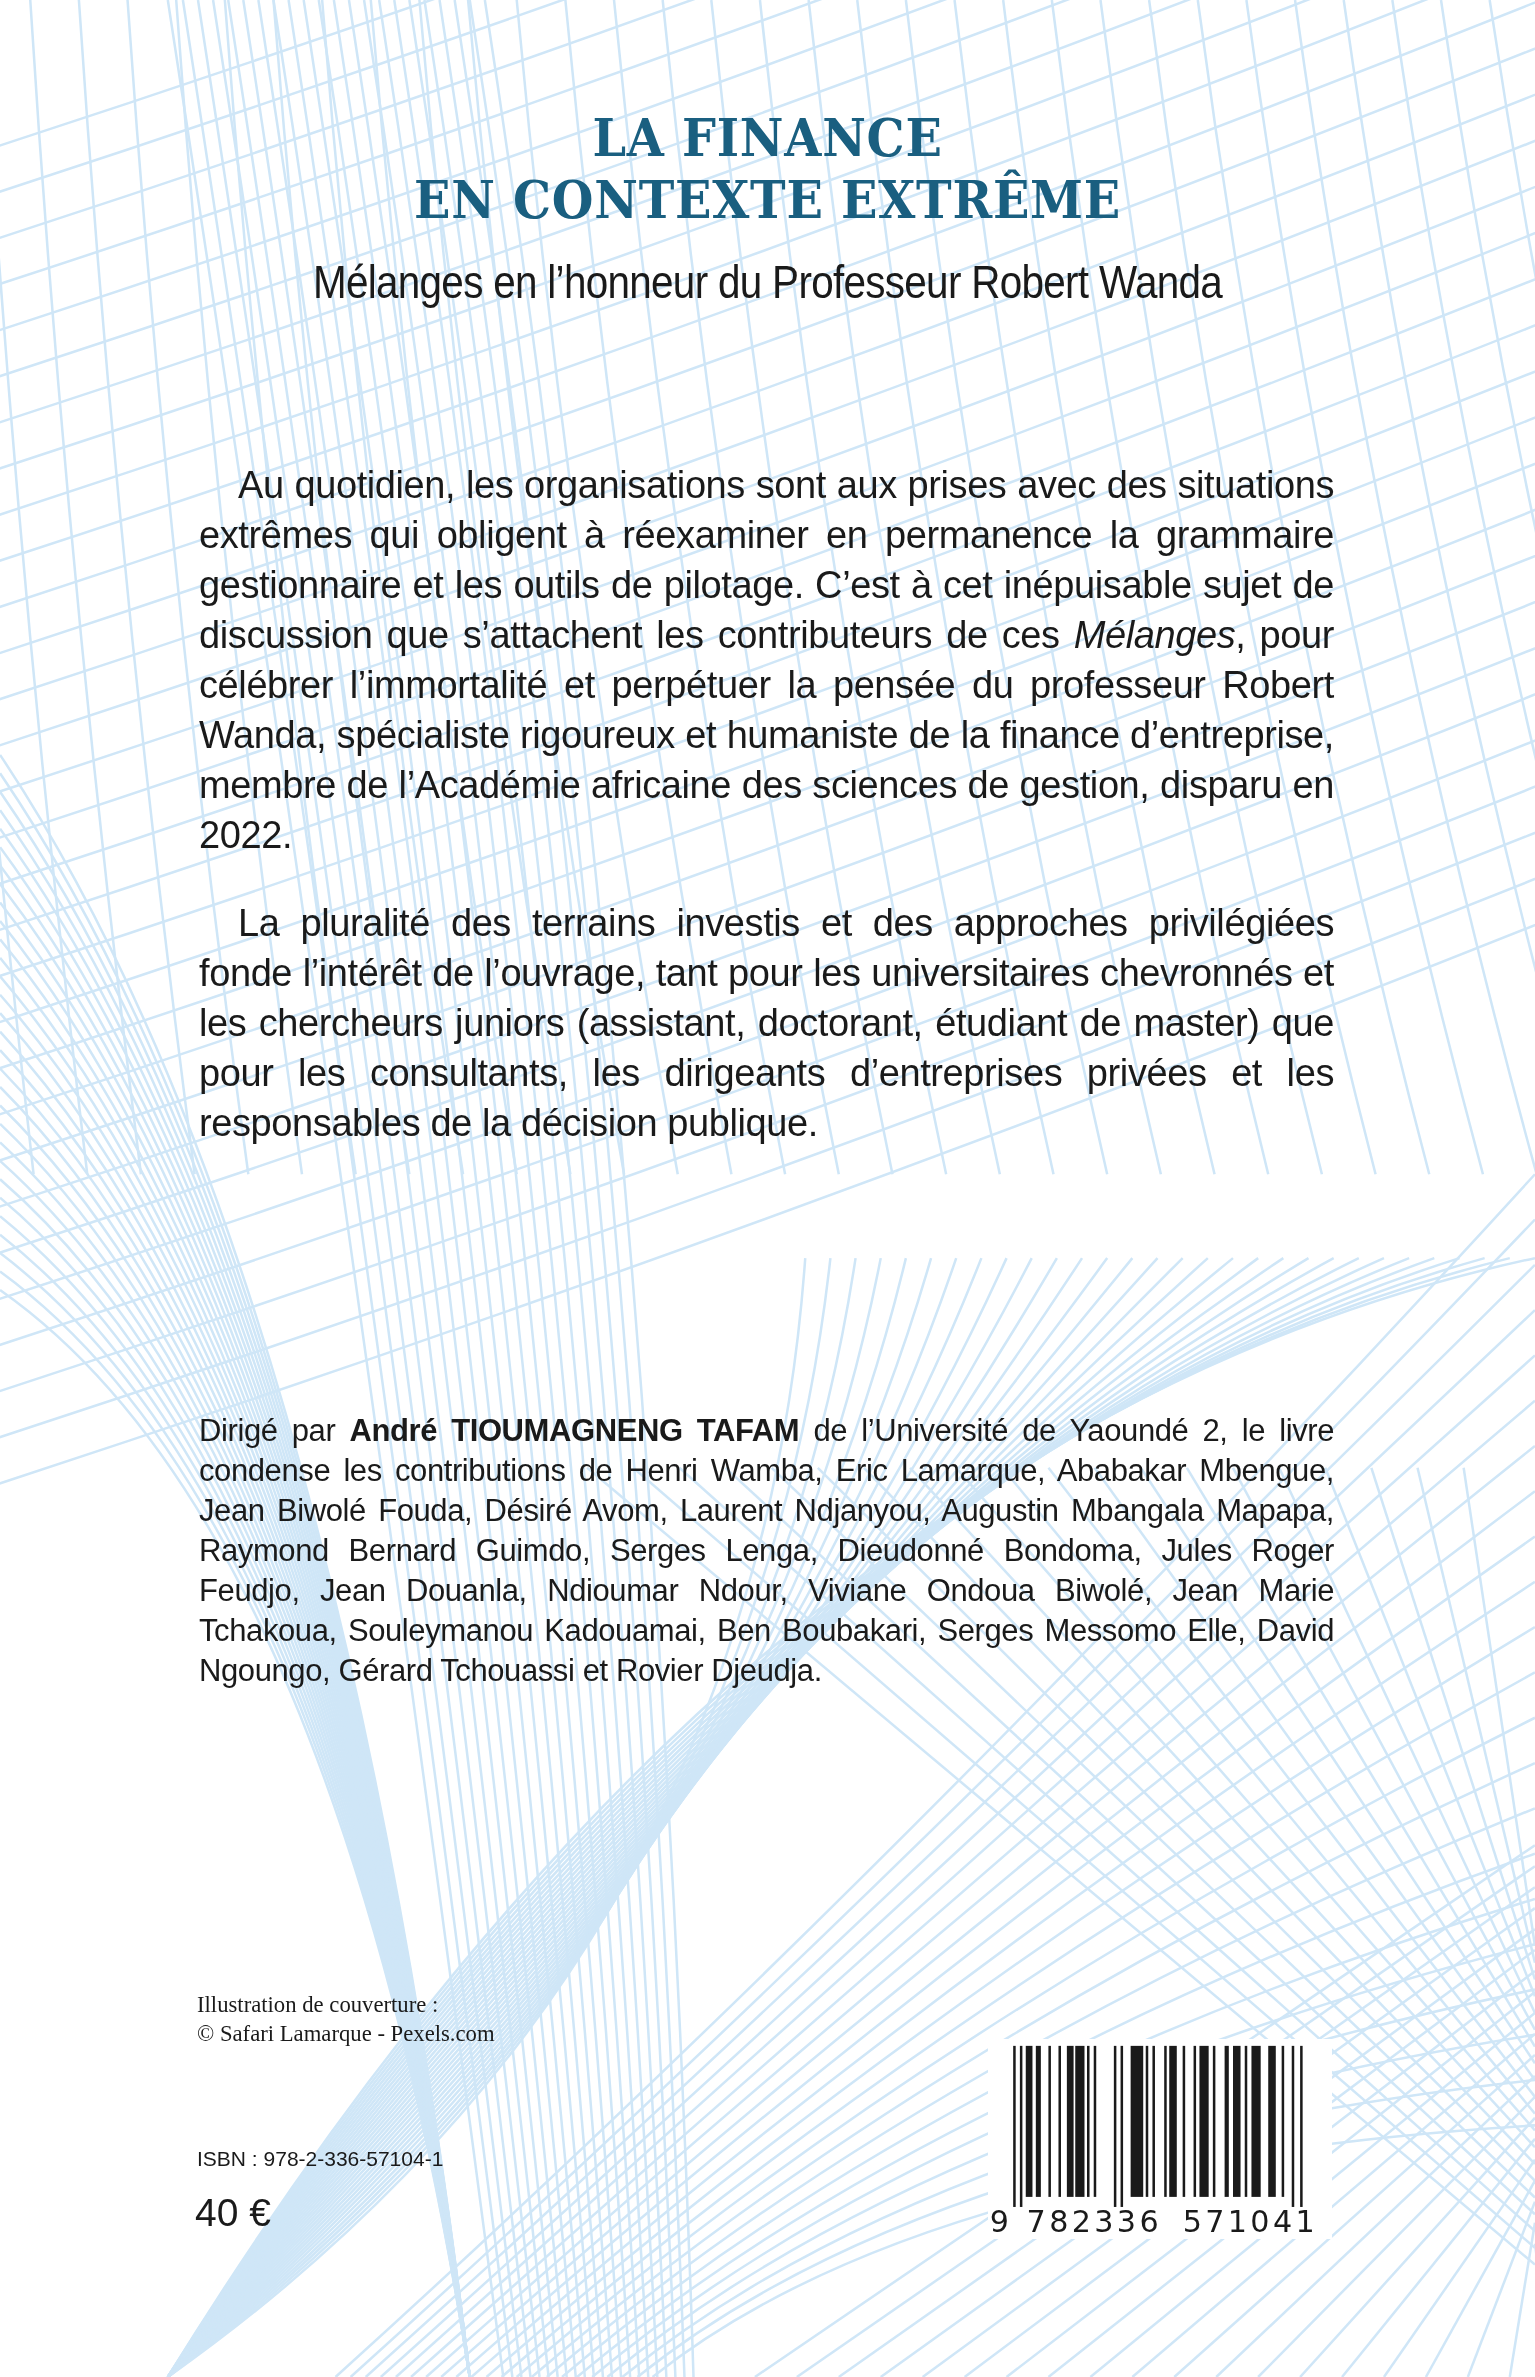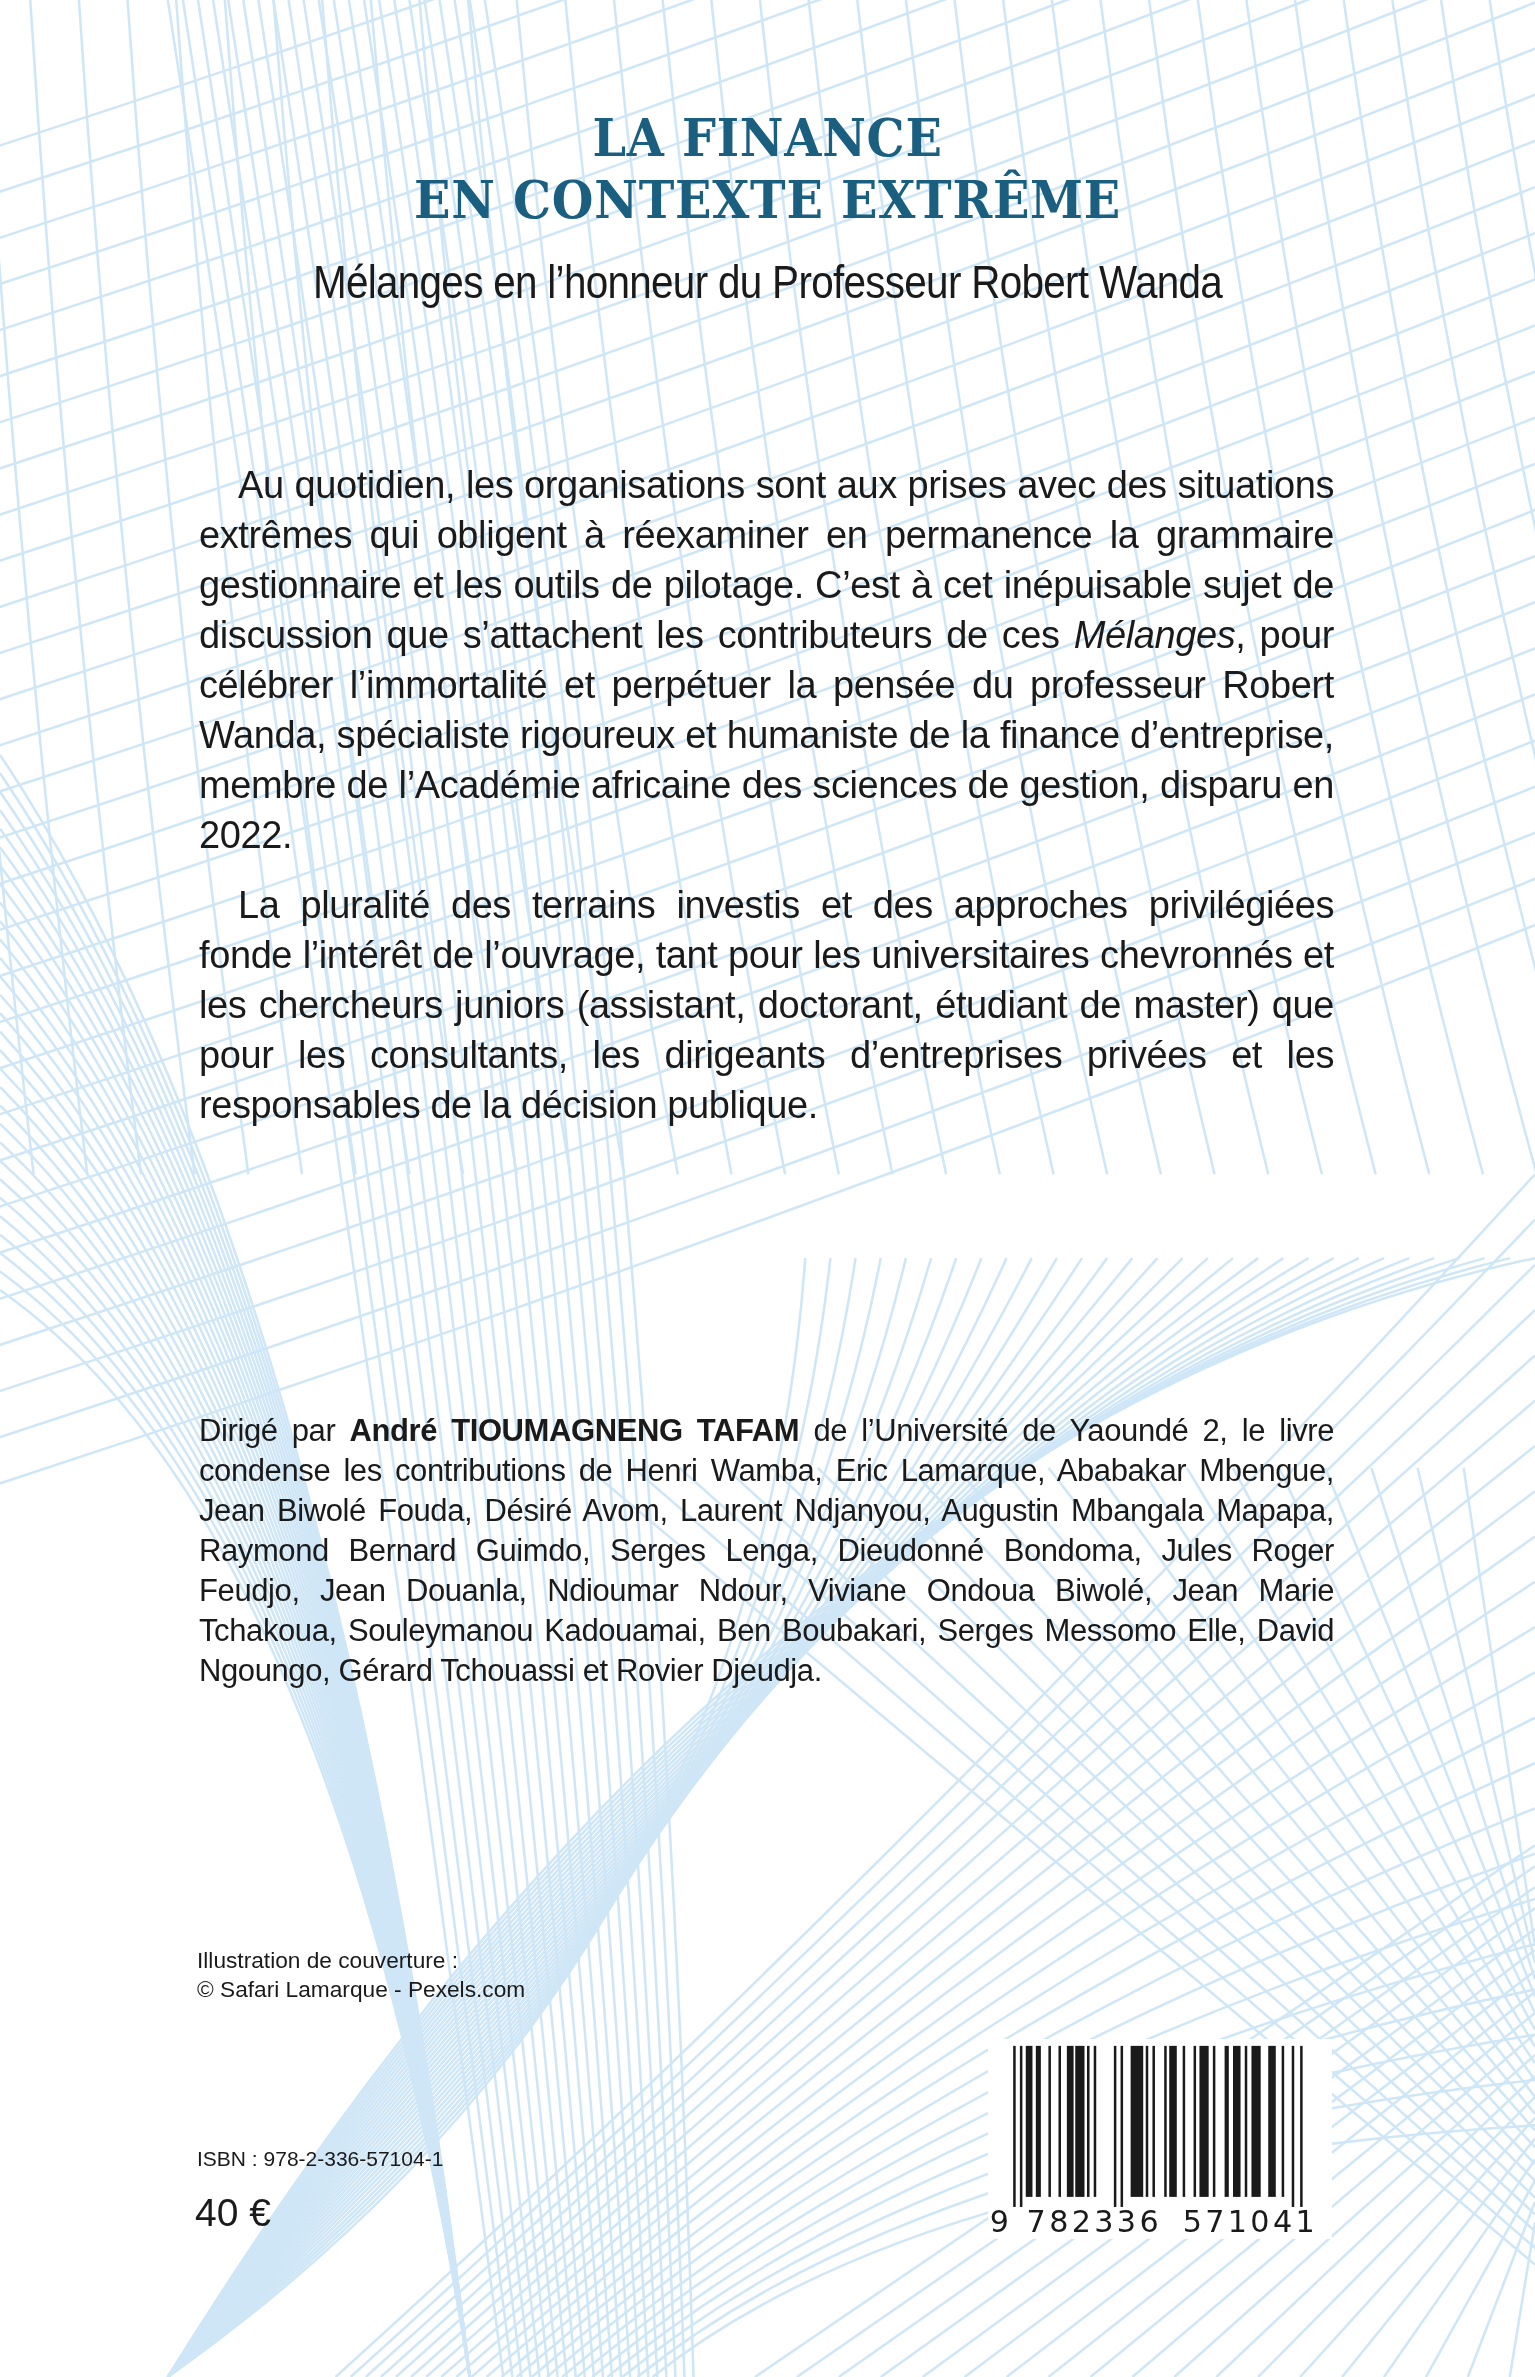--- a/index.html
+++ b/index.html
@@ -45,34 +45,35 @@
     .body-text {
       left: 199px; width: 1135px;
       font-size: 38px;
       line-height: 50px;
       text-align: justify;
       color: #1a1a1a;
       letter-spacing: -0.4px;
     }
     .body-text p { margin: 0; text-indent: 39px; }
     #para1 { top: 460px; }
-    #para2 { top: 880px; }
+    #para2 { top: 898px; }
     .credits {
       left: 199px; width: 1135px; top: 1411px;
       font-size: 31px;
       line-height: 40px;
       text-align: justify;
       color: #1a1a1a;
       letter-spacing: -0.4px;
     }
     .credits b { font-weight: bold; }
     .illustration {
-      left: 197px; top: 1946px;
+      left: 197px; top: 1991px;
       font-size: 22.7px; line-height: 28.5px;
       color: #1a1a1a;
+      font-family: Liberation Serif, serif;
     }
     .isbn {
       left: 197px; top: 2142px;
       font-size: 21px; line-height: 34px;
       color: #1a1a1a;
     }
     .price {
       left: 195px; top: 2190px;
       font-size: 39px; line-height: 45px;
       color: #1a1a1a;

